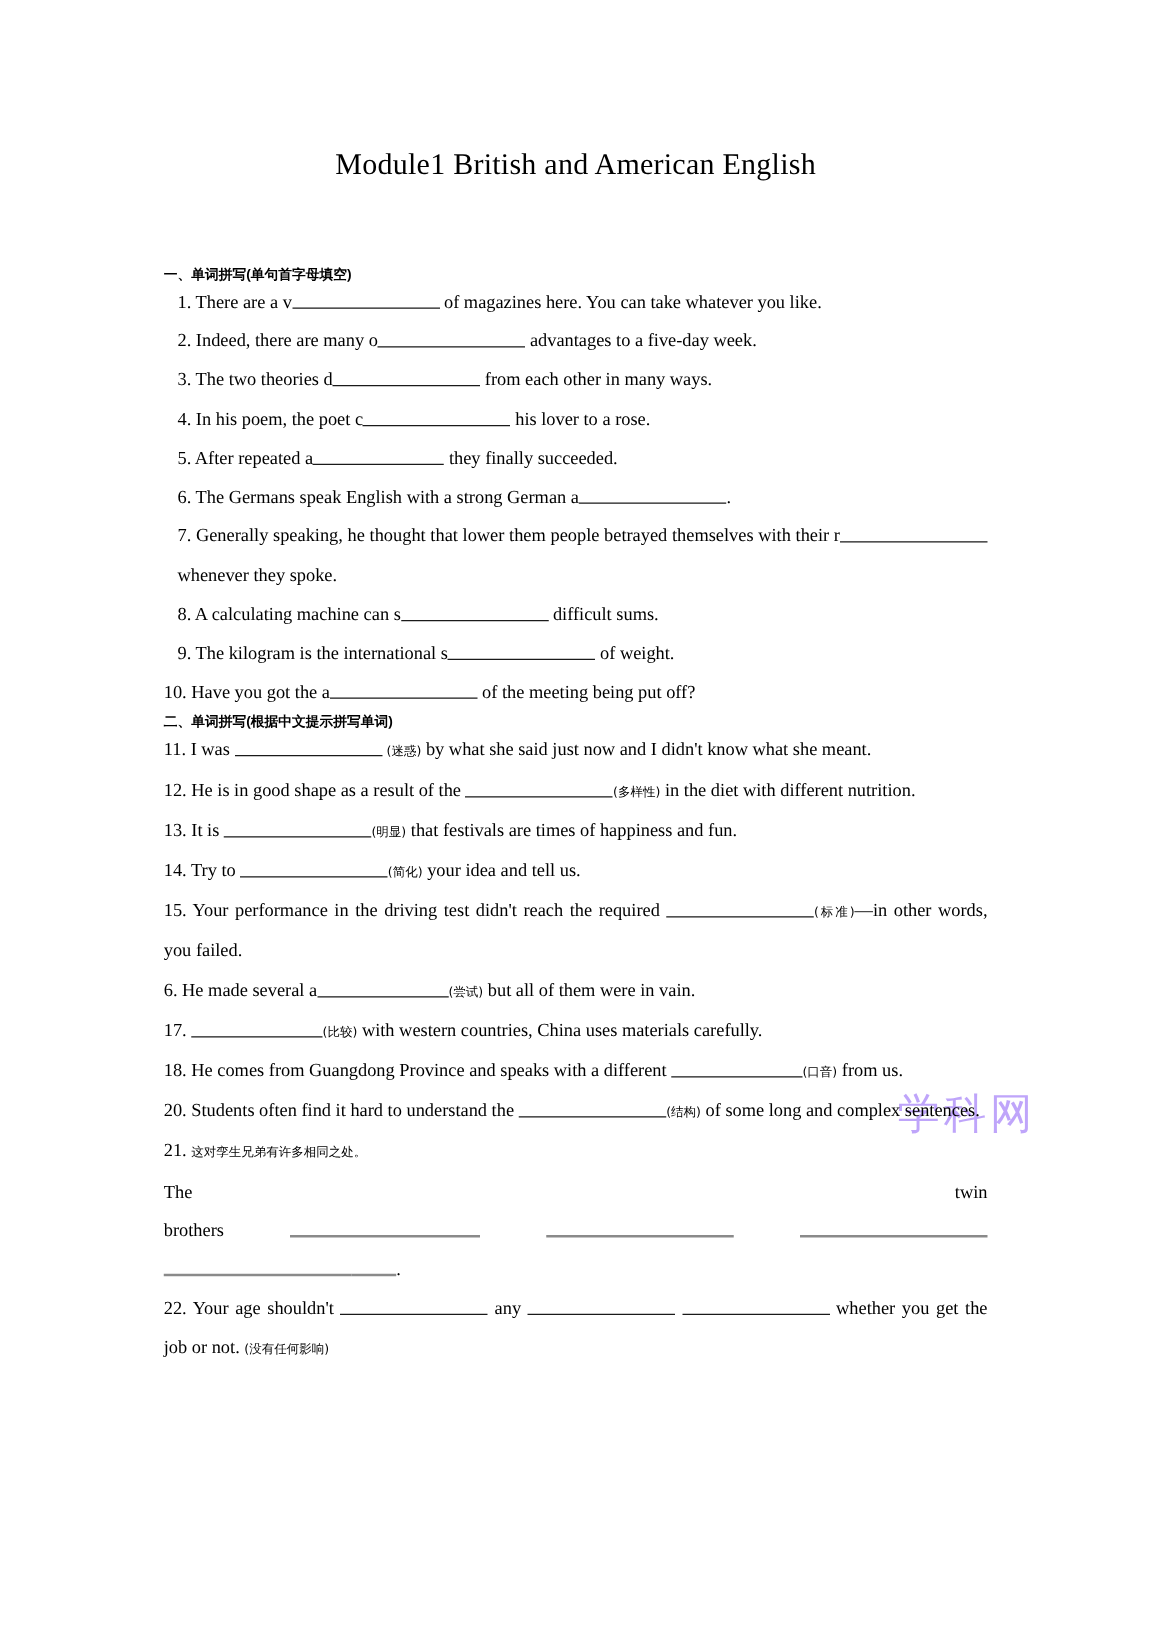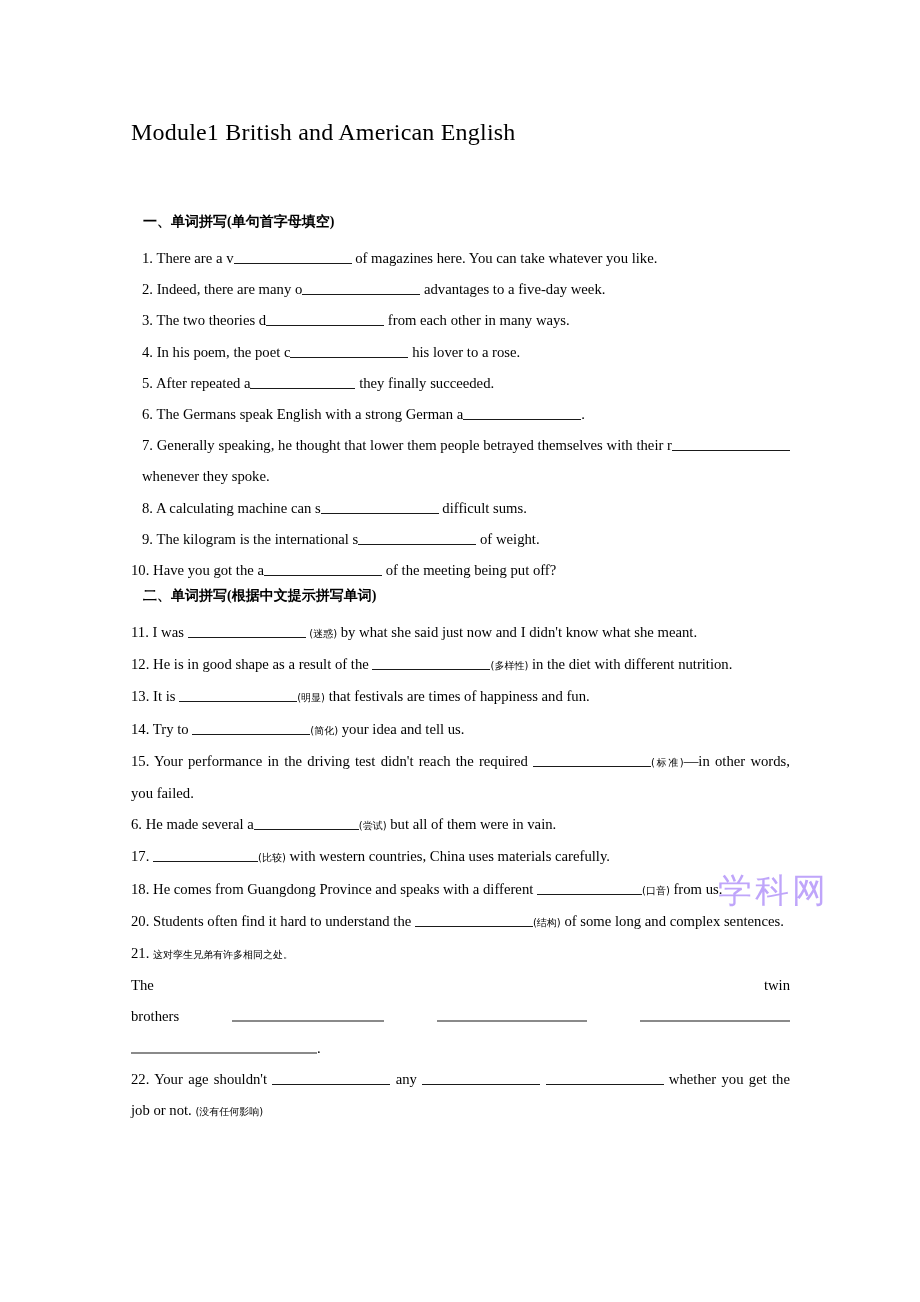--- a/index.html
+++ b/index.html
@@ -47,31 +47,32 @@
     position: absolute;
     left: 131px;
     top: 0;
     width: 659px;
   }
 
   h1.doc-title {
     font-family: "Liberation Serif", "DejaVu Serif", serif;
     font-size: 24px;
     font-weight: normal;
+    text-align: center;
     margin: 0;
     padding-top: 119px;
     letter-spacing: 0.2px;
   }
 
   .section-head {
-    font-family: Liberation Serif, serif;
+    font-family: Liberation Sans, sans-serif;
     font-weight: bold;
-    font-size: 14px;
+    font-size: 11px;
     letter-spacing: 0px;
-    margin: 12px;
+    margin: 0;
     line-height: 1.28;
     white-space: nowrap;
   }
 
   #sec1-head { margin-top: 67px; }
   #sec2-head { margin-top: 1px; }
   #sec3-head { margin-top: 2px; }
 
   .q {
     font-size: 14.7px;

